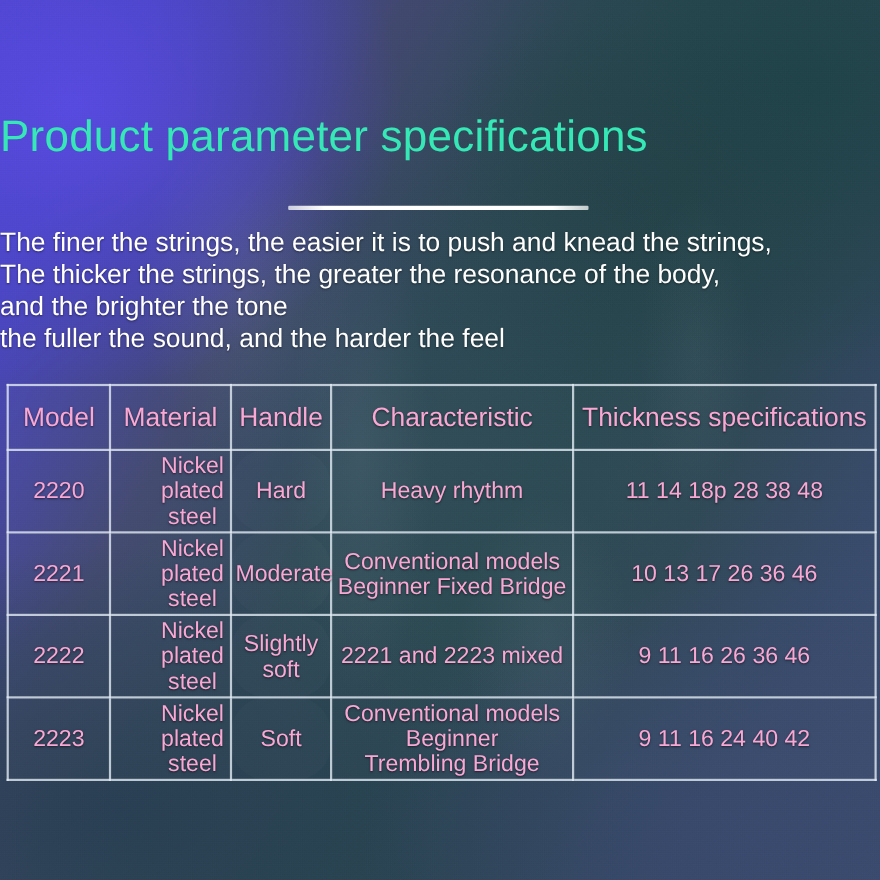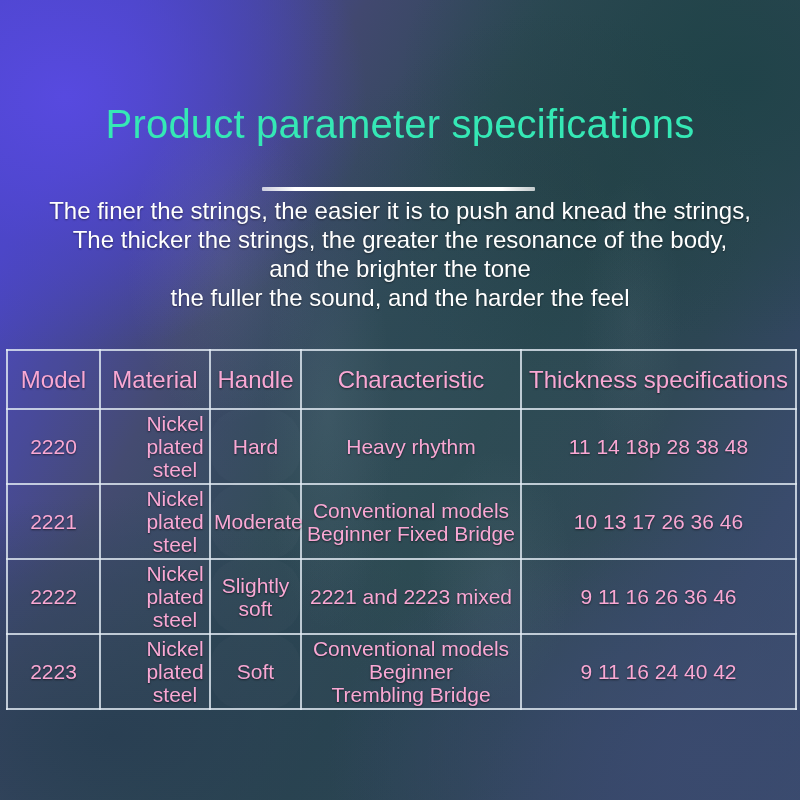--- a/index.html
+++ b/index.html
@@ -75,44 +75,42 @@
     z-index: 5;
     width: 100%;
     height: 100%;
   }
 
   .title {
     position: absolute;
     top: 101px;
     left: 0;
     width: 100%;
-    text-align: center;
     font-size: 40px;
     line-height: 46px;
     letter-spacing: 0.2px;
     color: #35e8b5;
     white-space: nowrap;
   }
 
   .divider {
     position: absolute;
     top: 187px;
     left: 262px;
     width: 273px;
     height: 4px;
     background: linear-gradient(90deg, rgba(255,255,255,0.72) 0%, #ffffff 12%, #ffffff 88%, rgba(255,255,255,0.72) 100%);
     border-radius: 1px;
   }
 
   .subtitle {
     position: absolute;
-    top: 196px;
+    top: 206px;
     left: 0;
     width: 100%;
-    text-align: center;
     color: #ffffff;
     font-size: 24px;
     line-height: 29px;
     text-shadow: 0 1px 2px rgba(0,0,0,0.45);
   }
   .subtitle .sline { display: block; white-space: nowrap; }
 
   
   .spec-table {
     position: absolute;

